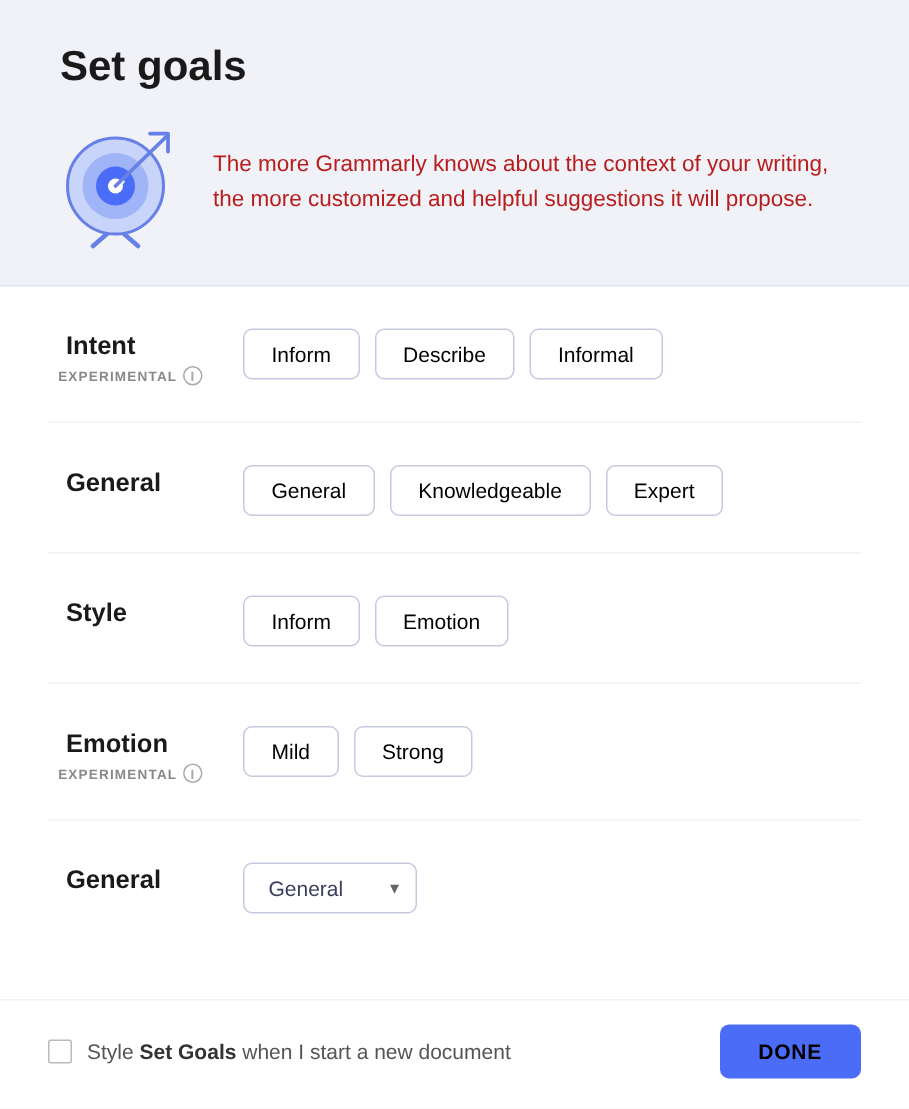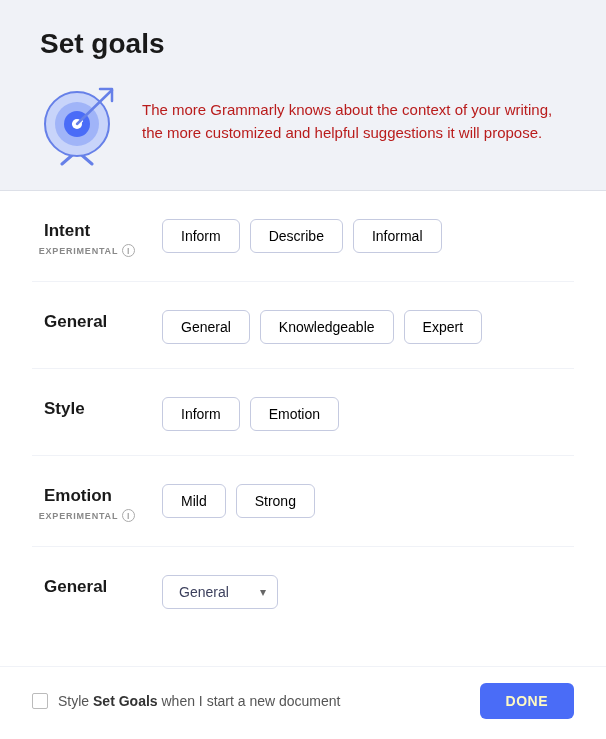--- a/index.html
+++ b/index.html
@@ -186,21 +186,21 @@
       flex-shrink: 0;
     }
 
     .show-goals-strong {
       font-weight: 700;
       color: #333;
     }
 
     .done-btn {
       background: #4a6cf7;
-      color: #fef9c3;
+      color: #000000;
       border: none;
       border-radius: 6px;
       padding: 10px 26px;
       font-size: 14px;
       font-weight: 700;
       letter-spacing: 0.5px;
       cursor: pointer;
       font-family: inherit;
     }
   </style>

